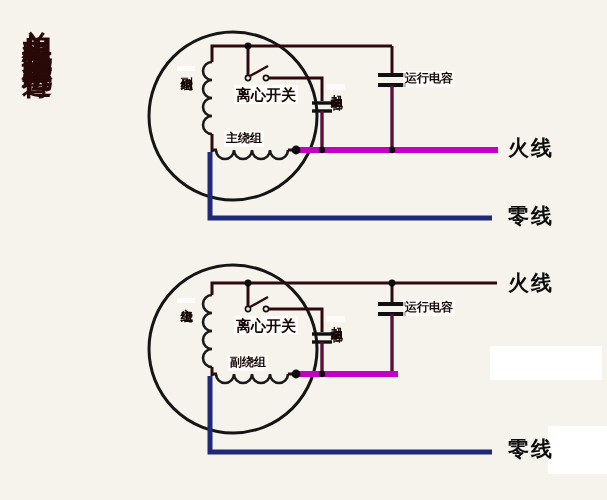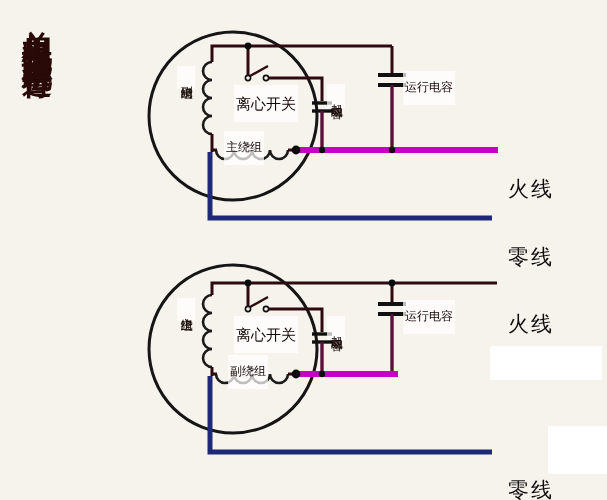--- a/index.html
+++ b/index.html
@@ -9,26 +9,26 @@
   .stage{ position:relative; width:607px; height:500px;
           background:var(--c-bg,#f6f3ec); overflow:hidden; }
 
   .title-v{ position:absolute; left:16px; top:6px; z-index:2;
             writing-mode:vertical-rl; text-orientation:upright;
             font-size:30px; font-weight:bold; letter-spacing:3px;
             color:var(--c-title,#2a0a08); }
 
   svg.wiring{ position:absolute; left:0; top:0; z-index:1; }
 
-  .label{ position:absolute; z-index:3; font-weight:normal;
+  .label{ position:absolute; z-index:3; font-weight:bold;
           color:var(--c-text,#140705);
-          background:rgba(255,255,255,.72); line-height:1.15; padding:10px 2px; }
+          background:rgba(255,255,255,.72); line-height:1.15; padding:1px 2px; }
   .label.sm{ font-size:15px; }
   .label.md{ font-size:12px; }
-  .label.lg{ font-size:21px; background:transparent; letter-spacing:2px; color:#0d0d0d;margin-top:32px; }
+  .label.lg{ font-size:21px; background:transparent; letter-spacing:2px; color:#0d0d0d; }
   .label.vert{ writing-mode:vertical-rl; text-orientation:upright; letter-spacing:1px; }
 
   .patch{ position:absolute; background:#ffffff; z-index:0; }
 
   
   .outline{ fill:none; stroke:#151515; stroke-width:3; }
   .coil{ fill:none; stroke:#1a1a1a; stroke-width:2.6; }
   .w{ fill:none; stroke:var(--c-wire,#2e0a10); stroke-width:3; }
   .w2{ fill:none; stroke:var(--c-wire,#2e0a10); stroke-width:2.4; }
   .plate{ stroke:#101010; stroke-width:3.4; }

